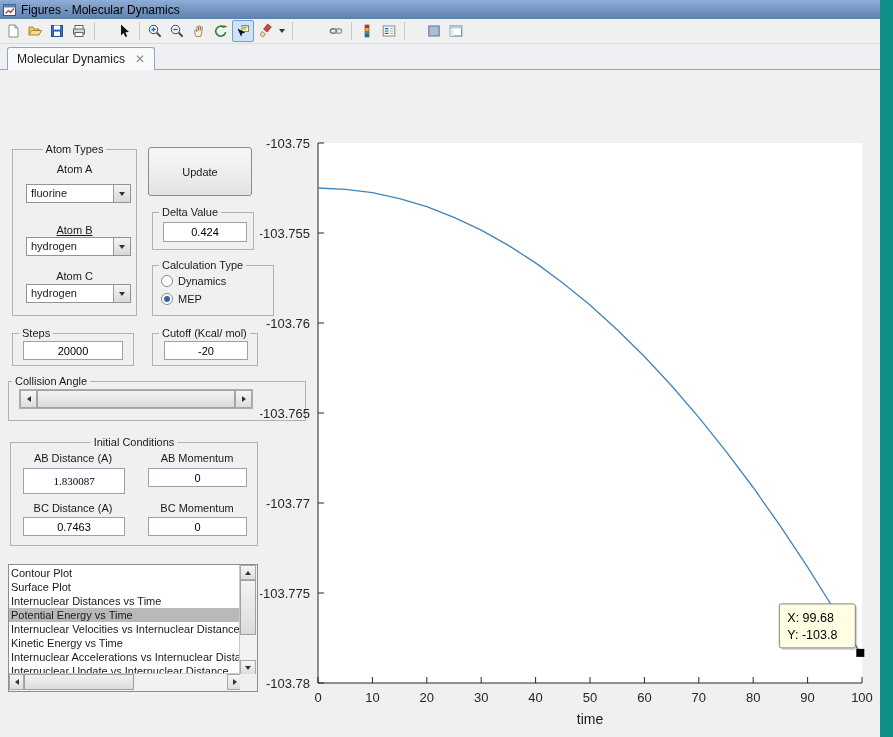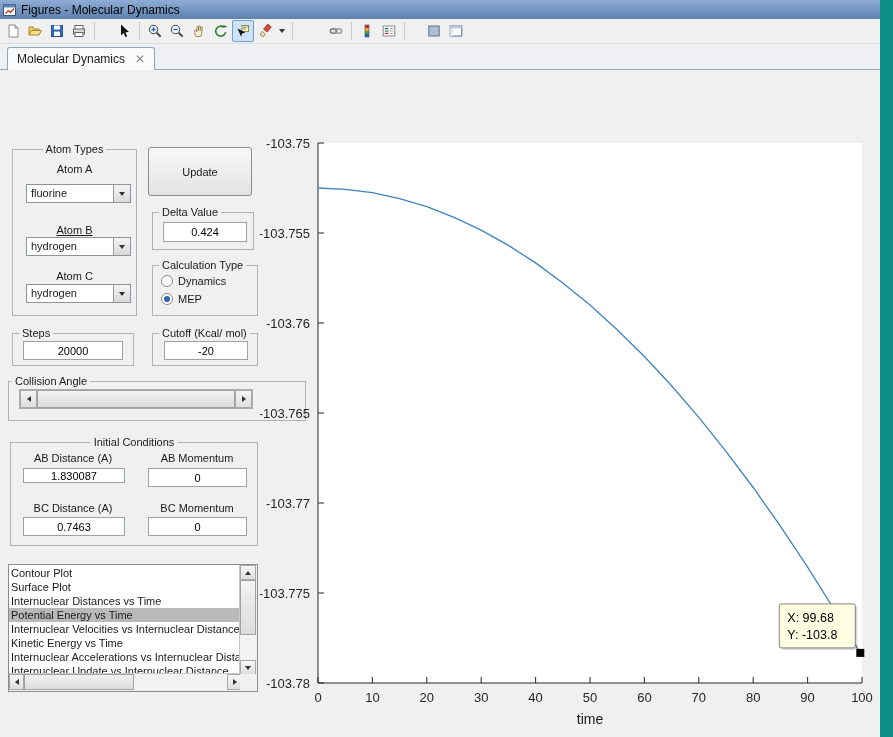--- a/index.html
+++ b/index.html
@@ -259,21 +259,21 @@
 
 <div class="btn7" style="left:148px;top:147px;width:104px;height:49px;">
   <span>Update</span>
 </div>
 
 <div class="grp" style="left:152px;top:212px;width:102px;height:38px;">
   <span class="legend">Delta Value</span>
   <input class="tb" style="left: 10px; top: 9px; width: 84px; height: 20px;" readonly="" value="0.424">
 </div>
 
-<div class="grp" style="left:152px;top:265px;width:106px;height:51px;">
+<div class="grp" style="left:152px;top:265px;width:122px;height:51px;">
   <span class="legend">Calculation Type</span>
   <div class="radio-row" style="left:8px;top:9px;">
     <span class="radio"></span>
     <span class="rlabel">Dynamics</span>
   </div>
   <div class="radio-row sel" style="left:8px;top:27px;">
     <span class="radio"></span>
     <span class="rlabel">MEP</span>
   </div>
 </div>
@@ -298,21 +298,21 @@
     <span class="sb-btn" style="right:0;top:0;width:17px;height:18px;">
         <i class="arr-right"></i>
       </span>
   </div>
 </div>
 
 <div class="grp" style="left:10px;top:442px;width:248px;height:104px;">
   <span class="legend center">Initial Conditions</span>
   <span class="lbl c" style="left:0;top:9px;width:124px;">AB Distance (A)</span>
   <span class="lbl c" style="left:124px;top:9px;width:124px;">AB Momentum</span>
-  <input class="tb" style="left: 12px; top: 25px; width: 102px; height: 15px;" readonly="" value="1.830087">
+  <input class="tb" style="left: 12px; top: 25px; width: 102px; height: 26px; font-family: Liberation Serif, serif;" readonly="" value="1.830087">
   <input class="tb" style="left: 137px; top: 25px; width: 99px; height: 19px;" readonly="" value="0">
   <span class="lbl c" style="left:0;top:59px;width:124px;">BC Distance (A)</span>
   <span class="lbl c" style="left:124px;top:59px;width:124px;">BC Momentum</span>
   <input class="tb" style="left: 12px; top: 74px; width: 102px; height: 19px;" readonly="" value="0.7463">
   <input class="tb" style="left: 137px; top: 74px; width: 99px; height: 19px;" readonly="" value="0">
 </div>
 
 <div class="listbox">
   <div class="items">
       <div class="li">Contour Plot</div>

